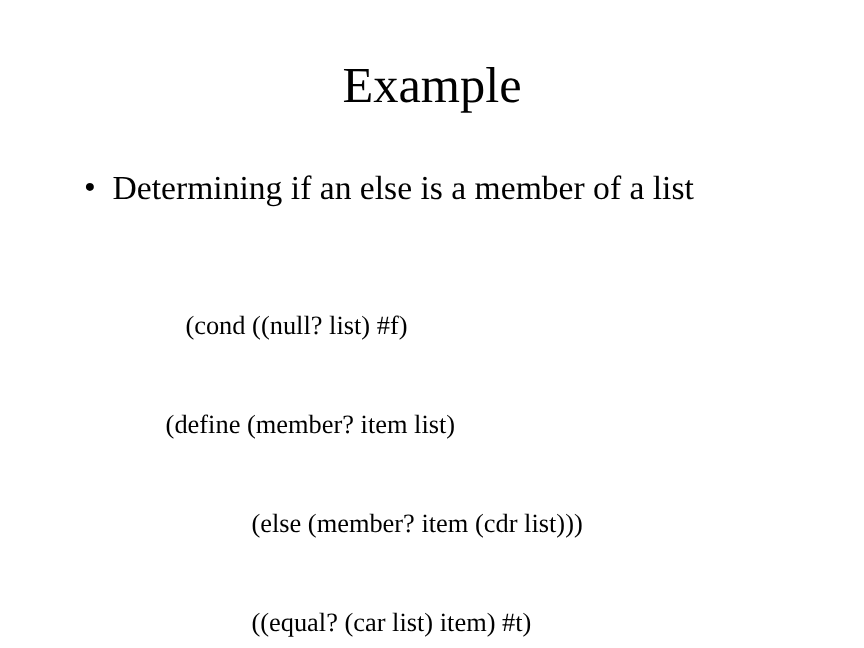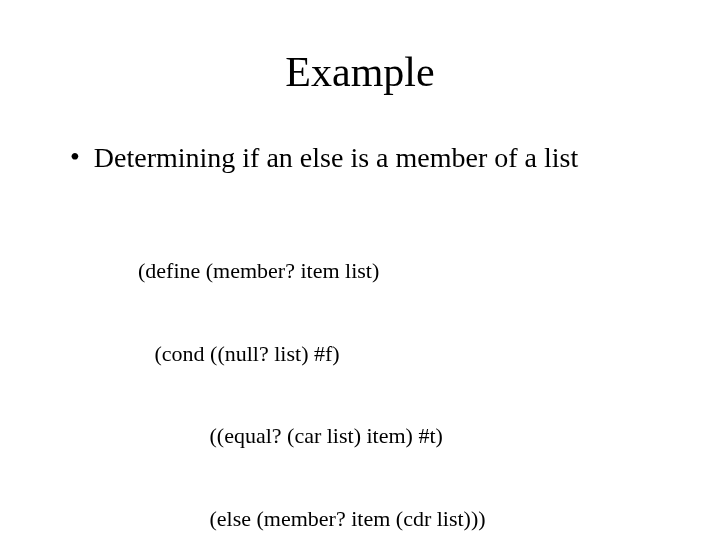--- a/index.html
+++ b/index.html
@@ -50,21 +50,21 @@
 <div class="slide">
 
   <div class="title">Example</div>
 
   <div class="bullet-row">
     <span class="bullet-dot">•</span>
     <span>Determining if an else is a member of a list</span>
   </div>
 
   <div class="code">
+    <div>   (cond ((null? list) #f)</div>
     <div>(define (member? item list)</div>
-    <div>   (cond ((null? list) #f)</div>
+    <div>             (else (member? item (cdr list)))</div>
     <div>             ((equal? (car list) item) #t)</div>
-    <div>             (else (member? item (cdr list)))</div>
     
     
   </div>
 
 </div>
 
 </body></html>

